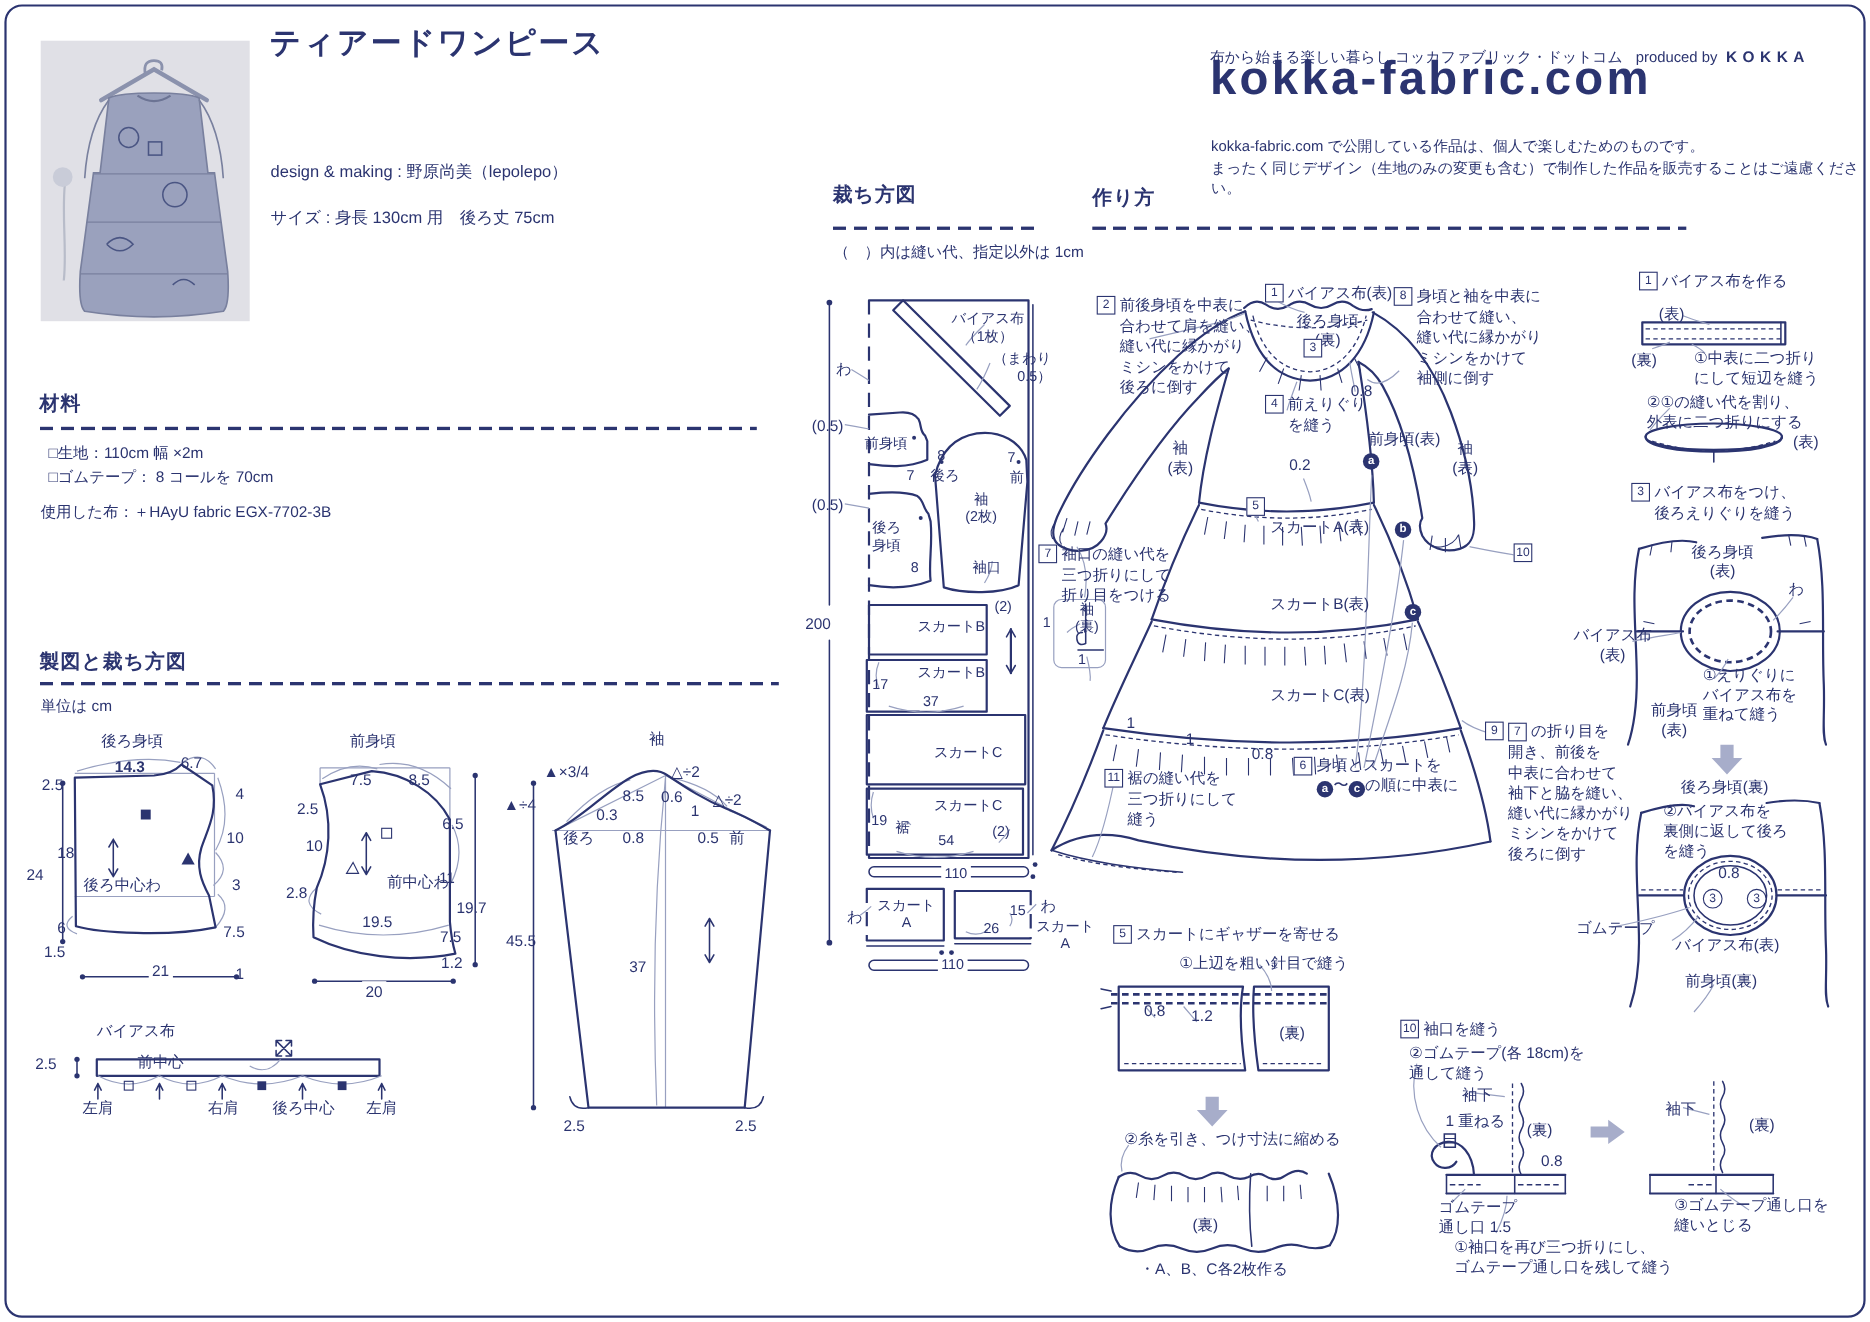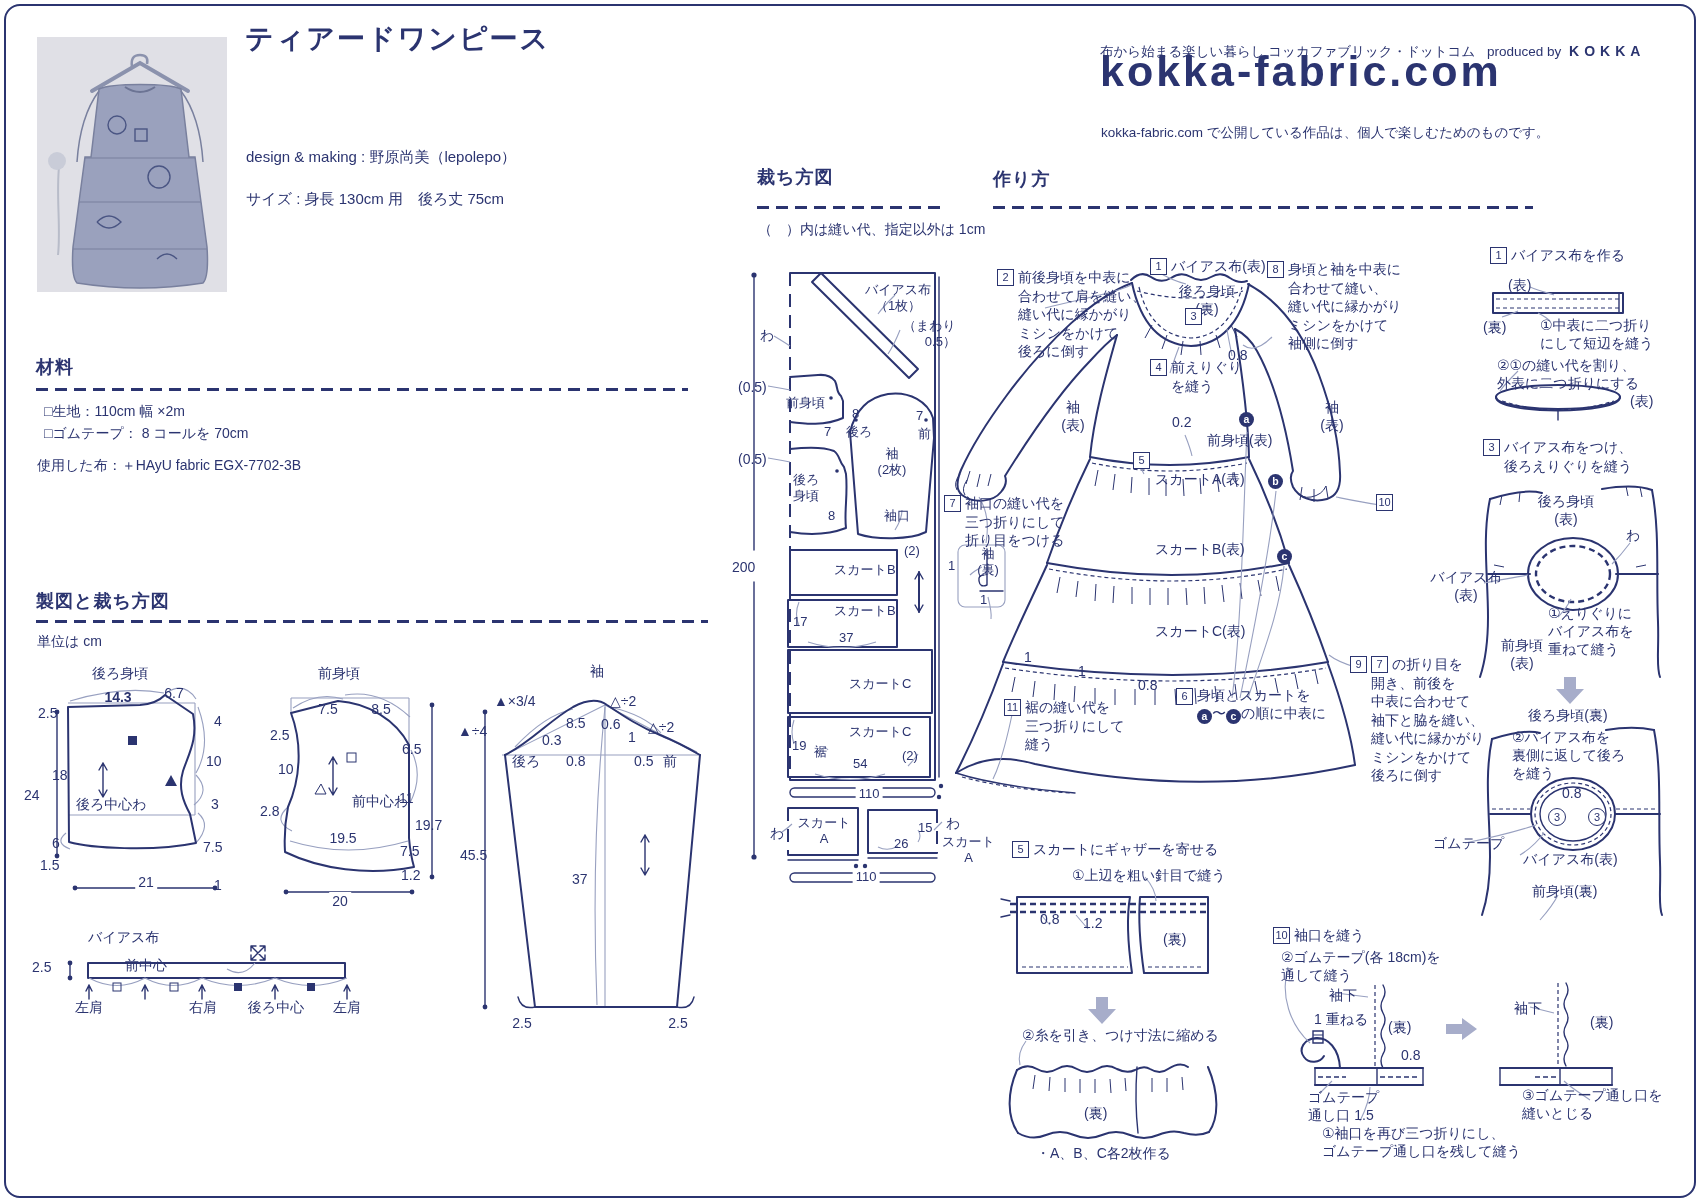--- a/index.html
+++ b/index.html
@@ -65,20 +65,21 @@
   <div class="t s15" style="left:246px;top:148px;">design &amp; making : 野原尚美（lepolepo）</div>
   <div class="t s15" style="left:246px;top:190px;">サイズ : 身長 130cm 用　後ろ丈 75cm</div>
 
   <div class="t" style="left:1100px;top:42px;width:415px;white-space:nowrap;font-size:13.5px;">
     <span>布から始まる楽しい暮らし コッカファブリック・ドットコム</span>
     <span style="margin-left:8px;">produced by</span>
     <span class="b" style="font-size:14px;letter-spacing:5px;margin-left:4px;">KOKKA</span>
   </div>
   <div class="t logo" style="left:1100px;top:62px;">kokka-fabric.com</div>
   <div class="t" style="left:1101px;top:124px;font-size:13.5px;">kokka-fabric.com で公開している作品は、個人で楽しむためのものです。</div>
+  <div class="t" style="left:1101px;top:144px;font-size:13.5px;">まったく同じデザイン（生地のみの変更も含む）で制作した作品を販売することはご遠慮ください。</div>
 
   <div class="t h" style="left:36px;top:358px;">材料</div>
   <div class="rule" style="left:36px;top:388px;width:652px;"></div>
   <div class="t" style="left:44px;top:402px;">□生地：110cm 幅 ×2m</div>
   <div class="t" style="left:44px;top:424px;">□ゴムテープ： 8 コールを 70cm</div>
   <div class="t" style="left:37px;top:456px;">使用した布：＋HAyU fabric EGX-7702-3B</div>
 
   <div class="t h" style="left:36px;top:592px;">製図と裁ち方図</div>
   <div class="rule" style="left:36px;top:620px;width:672px;"></div>
   <div class="t" style="left:37px;top:632px;">単位は cm</div>
@@ -407,21 +408,21 @@
     <span class="tx">身頃と袖を中表に
 合わせて縫い、
 縫い代に縁かがり
 ミシンをかけて
 袖側に倒す</span>
   </div>
   <div class="t c" style="left:1073px;top:398px;">袖
 (表)</div>
   <div class="t c" style="left:1332px;top:398px;">袖
 (表)</div>
-  <div class="t" style="left:1207px;top:390px;margin-top:41px;">前身頃(表)</div>
+  <div class="t" style="left:1244px;top:390px;">前身頃(表)</div>
   <div class="t" style="left:1172px;top:413px;">0.2</div>
   <span class="dot" style="left:1239px;top:412px;">a</span>
   <span class="dot" style="left:1268px;top:474px;">b</span>
   <span class="dot" style="left:1277px;top:549px;">c</span>
   <span class="bni" style="position:absolute;left:1133px;top:452px;">5</span>
   <div class="t" style="left:1155px;top:470px;">スカートA(表)</div>
   <div class="t" style="left:1155px;top:540px;">スカートB(表)</div>
   <div class="t" style="left:1155px;top:622px;">スカートC(表)</div>
   <div class="step" style="left:944px;top:494px;">
     <span class="bn">7</span>

